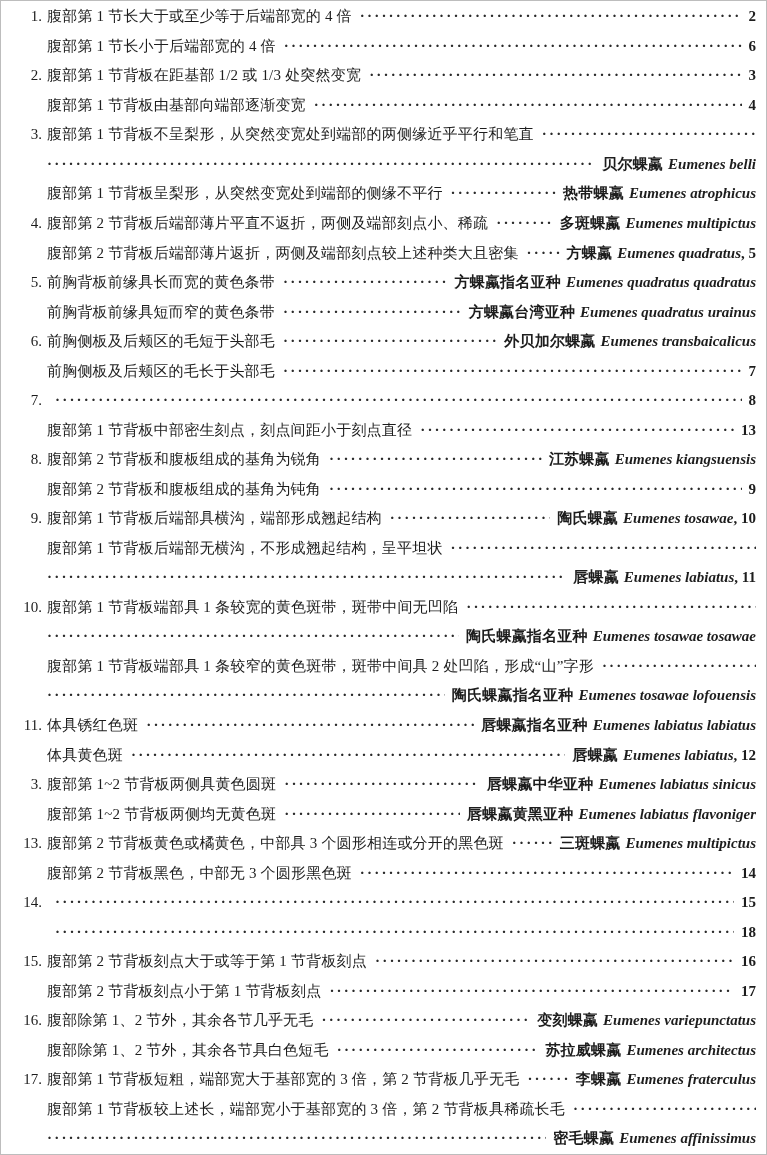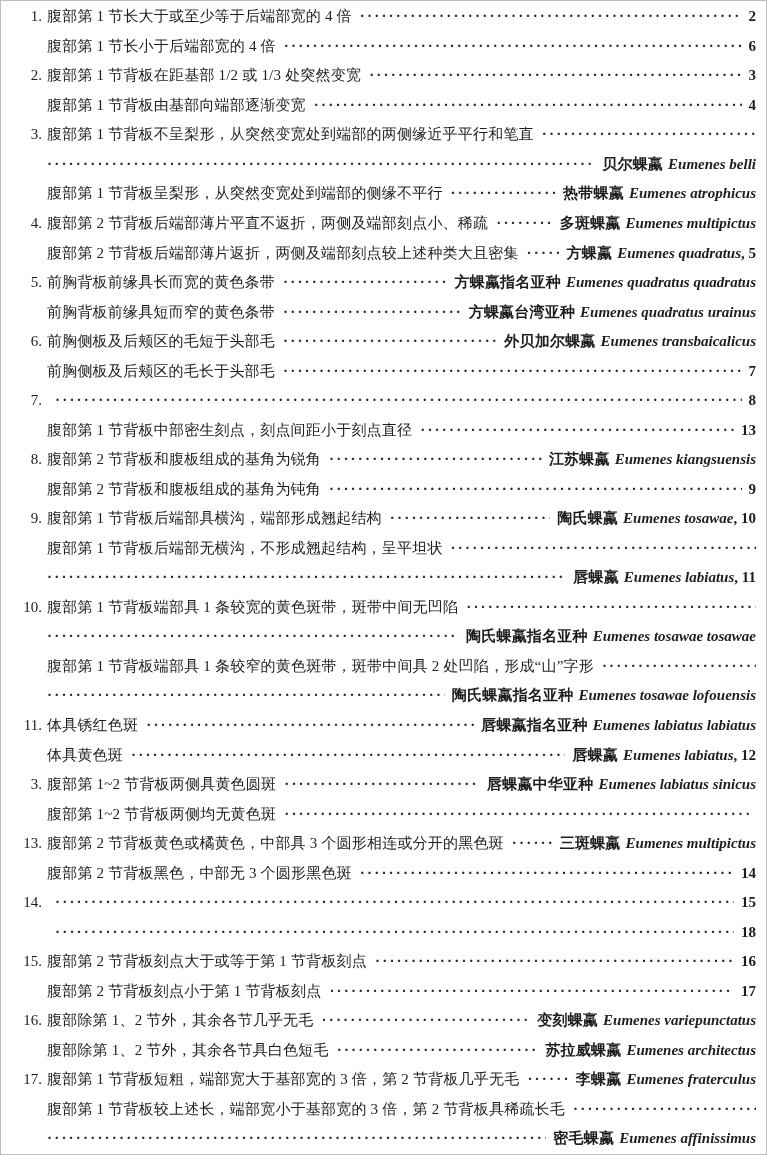--- a/index.html
+++ b/index.html
@@ -239,20 +239,21 @@
       <div class="key-row">
         <span class="num">3.</span>
         <span class="lead-text">腹部第 1~2 节背板两侧具黄色圆斑</span>
         <span class="leader has-ref"></span>
         <span class="species"><span class="cn">唇蜾蠃中华亚种</span><span class="latin">Eumenes labiatus sinicus</span></span>
       </div>
       <div class="key-row">
         <span class="num"></span>
         <span class="lead-text">腹部第 1~2 节背板两侧均无黄色斑</span>
         <span class="leader has-ref"></span>
+        <span class="species"><span class="cn">唇蜾蠃黄黑亚种</span><span class="latin">Eumenes labiatus flavoniger</span></span>
       </div>
       <div class="key-row">
         <span class="num">13.</span>
         <span class="lead-text">腹部第 2 节背板黄色或橘黄色，中部具 3 个圆形相连或分开的黑色斑</span>
         <span class="leader has-ref"></span>
         <span class="species"><span class="cn">三斑蜾蠃</span><span class="latin">Eumenes multipictus</span></span>
       </div>
       <div class="key-row">
         <span class="num"></span>
         <span class="lead-text">腹部第 2 节背板黑色，中部无 3 个圆形黑色斑</span>

